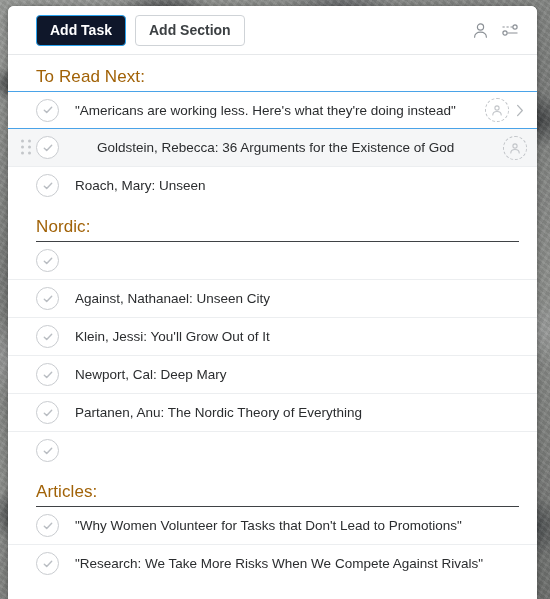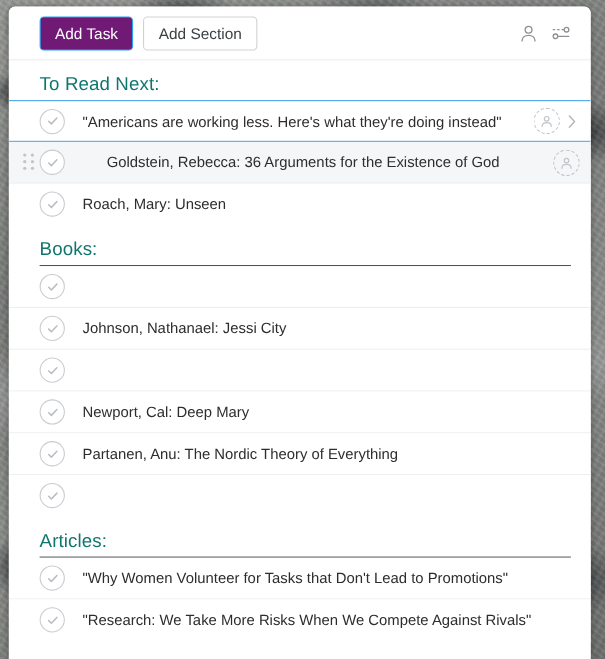--- a/index.html
+++ b/index.html
@@ -67,26 +67,27 @@
     background: #fff;
   }
   .btn {
     font-family: "Liberation Sans", sans-serif;
     font-size: 14px;
     border-radius: 4px;
     padding: 7px 13px 8px;
     cursor: pointer;
     line-height: 1;
     white-space: nowrap;
+    font-weight: bold;
   }
   .btn-primary {
-    background: #701a75;
+    background: #0f172a;
     color: #fff;
     border: 1px solid #2aa3ef;
-    font-weight: normal;
+    font-weight: bold;
   }
   .btn-secondary {
     background: #fff;
     color: #3c4043;
     border: 1px solid #cfd3d7;
     margin-left: 9px;
   }
   #toolbar-spacer { flex: 1 1 auto; }
   .tool-icon {
     width: 26px;
@@ -104,21 +105,21 @@
     height: 544px;
     overflow: hidden;
     background: #fff;
   }
 
   .section-header {
     margin: 0 18px 0 28px;
     padding: 12px 0 4px 0;
     border-bottom: 1px solid #3f4245;
     font-size: 17px;
-    color: #0f766e;
+    color: #a16207;
     letter-spacing: .1px;
   }
 
   .task-row {
     position: relative;
     height: 38px;
     display: flex;
     align-items: center;
     box-sizing: border-box;
     padding-left: 28px;
@@ -286,44 +287,45 @@
       </div>
       <div class="task-row no-sep">
         <div class="checkbox">
           <svg width="12" height="12" viewBox="0 0 12 12" fill="none">
             <path d="M2.3 6.2 L4.7 8.6 L9.7 3.3" stroke="#b9bdc2" stroke-width="1.4" stroke-linecap="round" stroke-linejoin="round"></path>
           </svg>
         </div>
         <div class="task-title">Roach, Mary: Unseen</div>
         <div class="row-right"></div>
       </div>
-      <div class="section-header">Books:</div>
-      <div class="task-row">
-        <div class="checkbox">
-          <svg width="12" height="12" viewBox="0 0 12 12" fill="none">
-            <path d="M2.3 6.2 L4.7 8.6 L9.7 3.3" stroke="#b9bdc2" stroke-width="1.4" stroke-linecap="round" stroke-linejoin="round"></path>
-          </svg>
-        </div>
-        <div class="row-right"></div>
-      </div>
-      <div class="task-row">
-        <div class="checkbox">
-          <svg width="12" height="12" viewBox="0 0 12 12" fill="none">
-            <path d="M2.3 6.2 L4.7 8.6 L9.7 3.3" stroke="#b9bdc2" stroke-width="1.4" stroke-linecap="round" stroke-linejoin="round"></path>
-          </svg>
-        </div>
-        <div class="task-title">Johnson, Nathanael: Jessi City</div>
-        <div class="row-right"></div>
-      </div>
-      <div class="task-row">
-        <div class="checkbox">
-          <svg width="12" height="12" viewBox="0 0 12 12" fill="none">
-            <path d="M2.3 6.2 L4.7 8.6 L9.7 3.3" stroke="#b9bdc2" stroke-width="1.4" stroke-linecap="round" stroke-linejoin="round"></path>
-          </svg>
-        </div>
+      <div class="section-header">Nordic:</div>
+      <div class="task-row">
+        <div class="checkbox">
+          <svg width="12" height="12" viewBox="0 0 12 12" fill="none">
+            <path d="M2.3 6.2 L4.7 8.6 L9.7 3.3" stroke="#b9bdc2" stroke-width="1.4" stroke-linecap="round" stroke-linejoin="round"></path>
+          </svg>
+        </div>
+        <div class="row-right"></div>
+      </div>
+      <div class="task-row">
+        <div class="checkbox">
+          <svg width="12" height="12" viewBox="0 0 12 12" fill="none">
+            <path d="M2.3 6.2 L4.7 8.6 L9.7 3.3" stroke="#b9bdc2" stroke-width="1.4" stroke-linecap="round" stroke-linejoin="round"></path>
+          </svg>
+        </div>
+        <div class="task-title">Against, Nathanael: Unseen City</div>
+        <div class="row-right"></div>
+      </div>
+      <div class="task-row">
+        <div class="checkbox">
+          <svg width="12" height="12" viewBox="0 0 12 12" fill="none">
+            <path d="M2.3 6.2 L4.7 8.6 L9.7 3.3" stroke="#b9bdc2" stroke-width="1.4" stroke-linecap="round" stroke-linejoin="round"></path>
+          </svg>
+        </div>
+        <div class="task-title">Klein, Jessi: You'll Grow Out of It</div>
         <div class="row-right"></div>
       </div>
       <div class="task-row">
         <div class="checkbox">
           <svg width="12" height="12" viewBox="0 0 12 12" fill="none">
             <path d="M2.3 6.2 L4.7 8.6 L9.7 3.3" stroke="#b9bdc2" stroke-width="1.4" stroke-linecap="round" stroke-linejoin="round"></path>
           </svg>
         </div>
         <div class="task-title">Newport, Cal: Deep Mary</div>
         <div class="row-right"></div>

